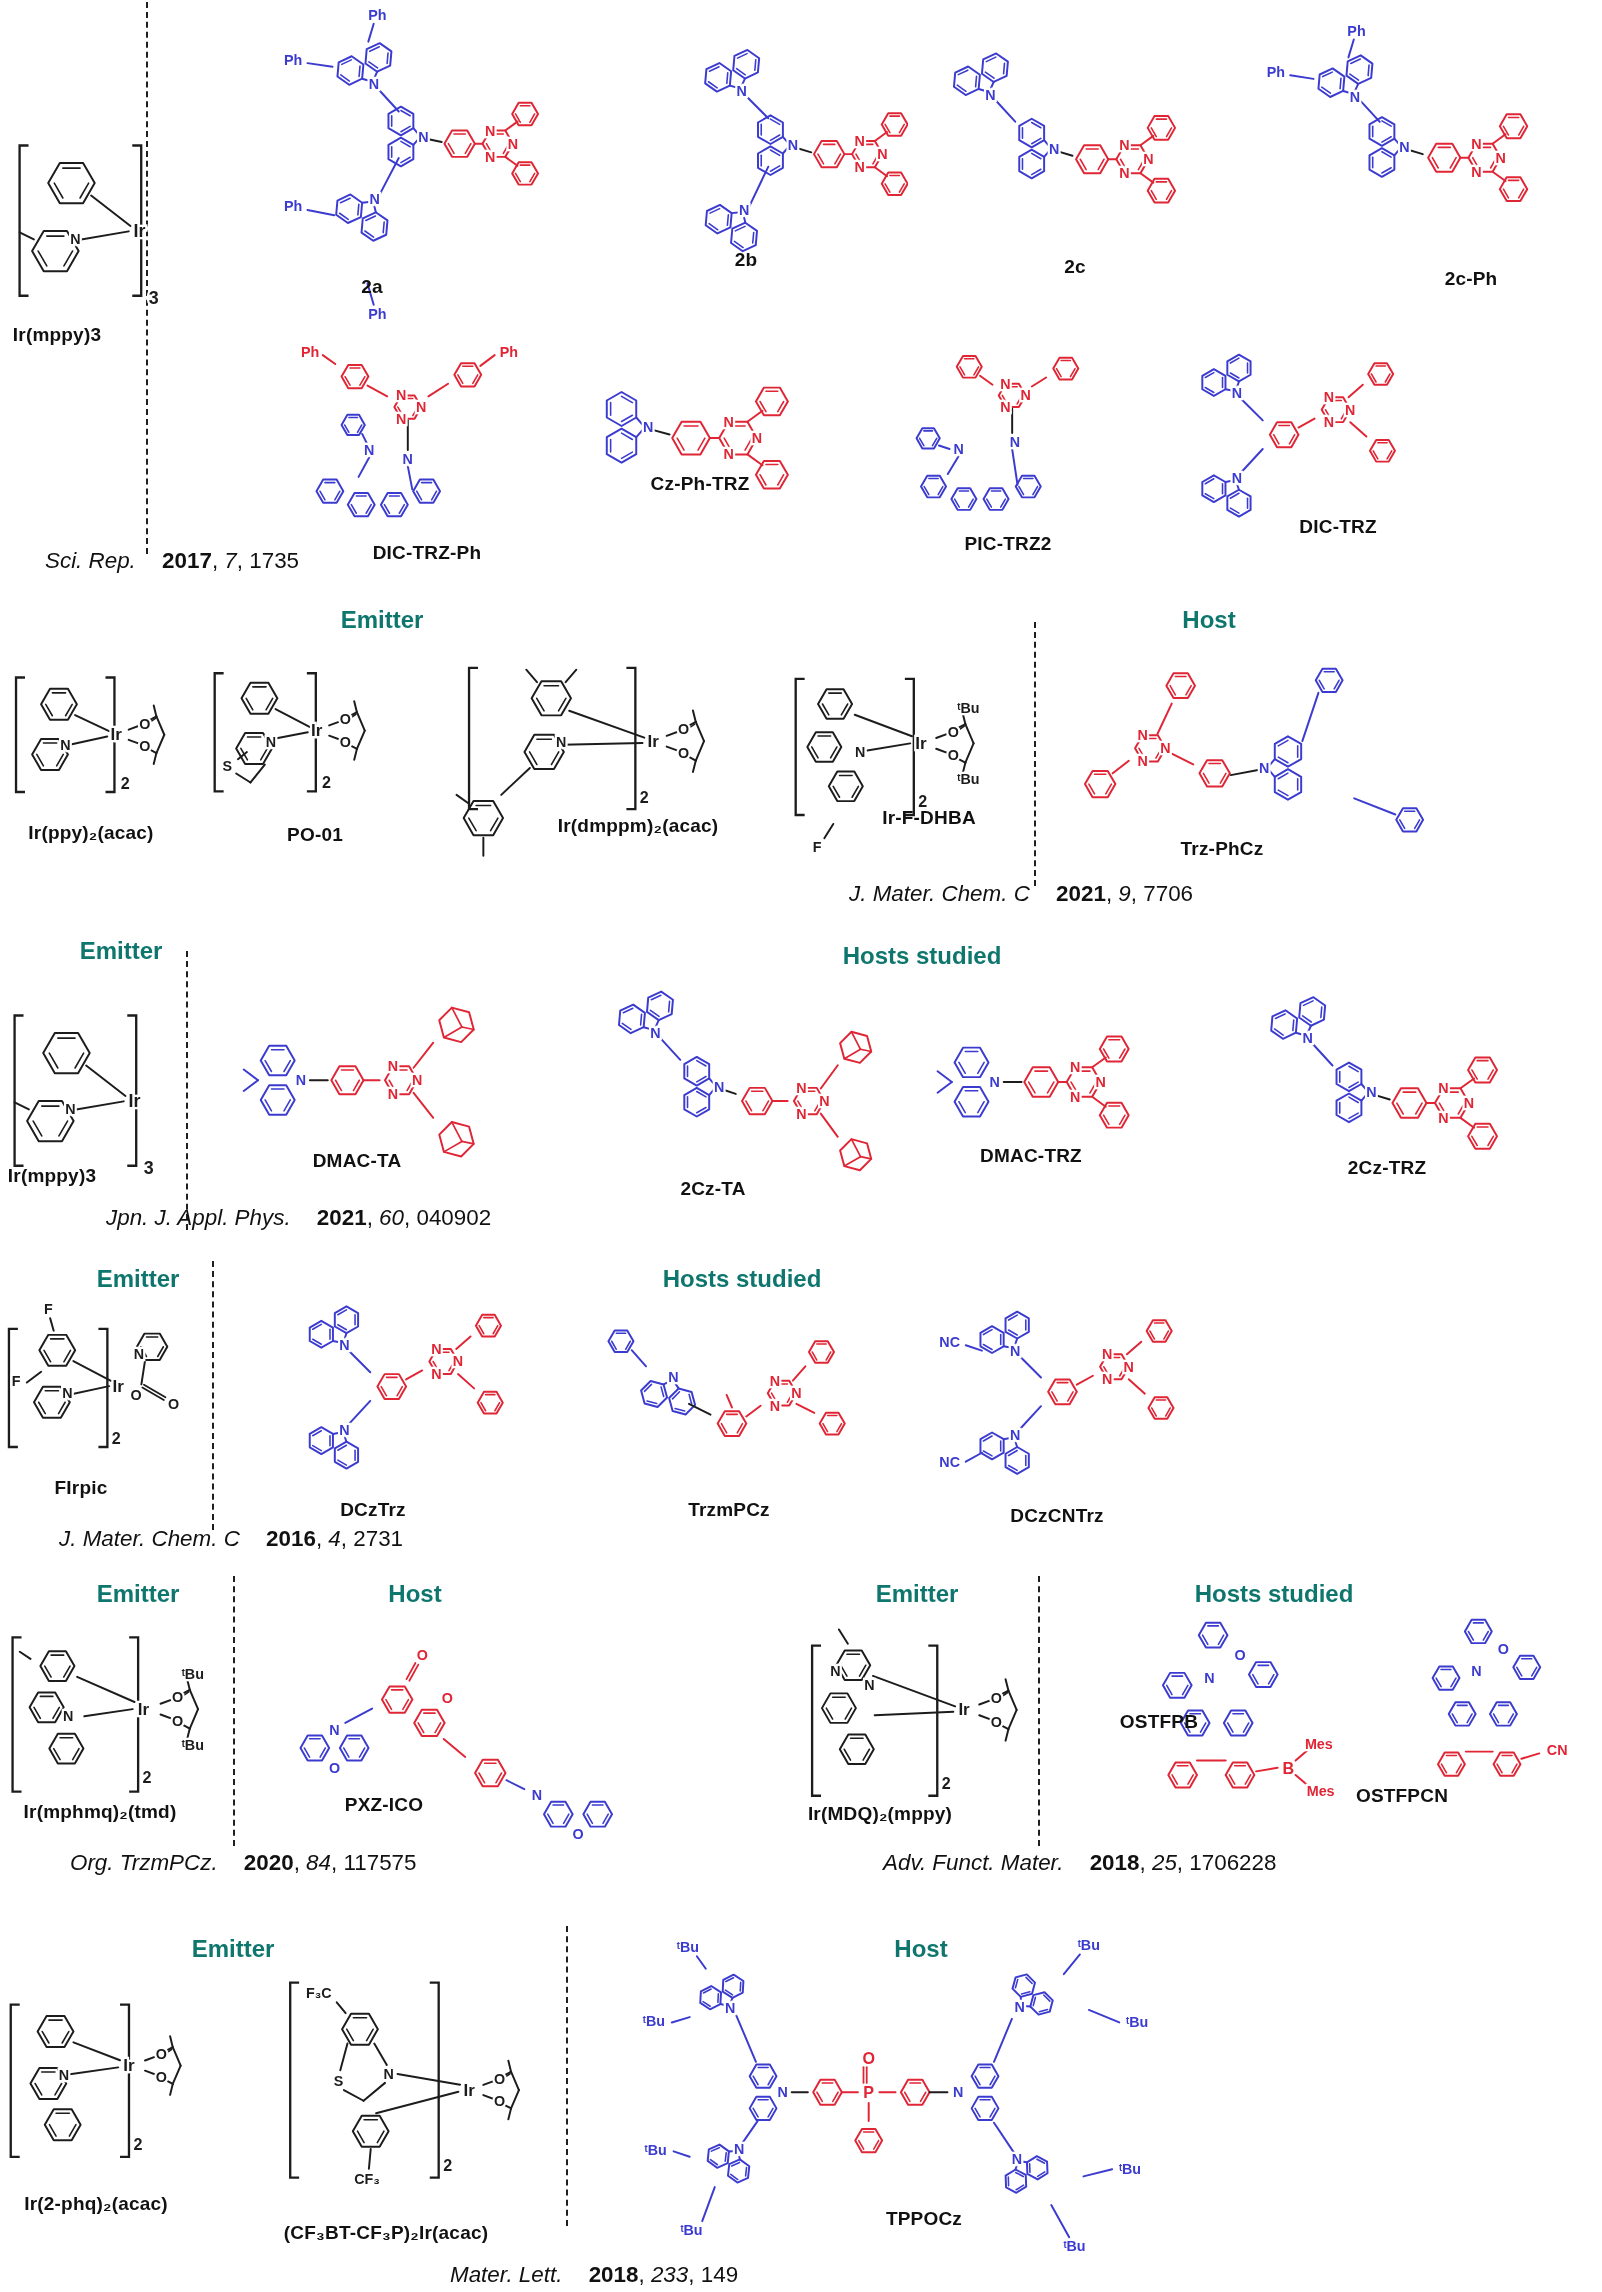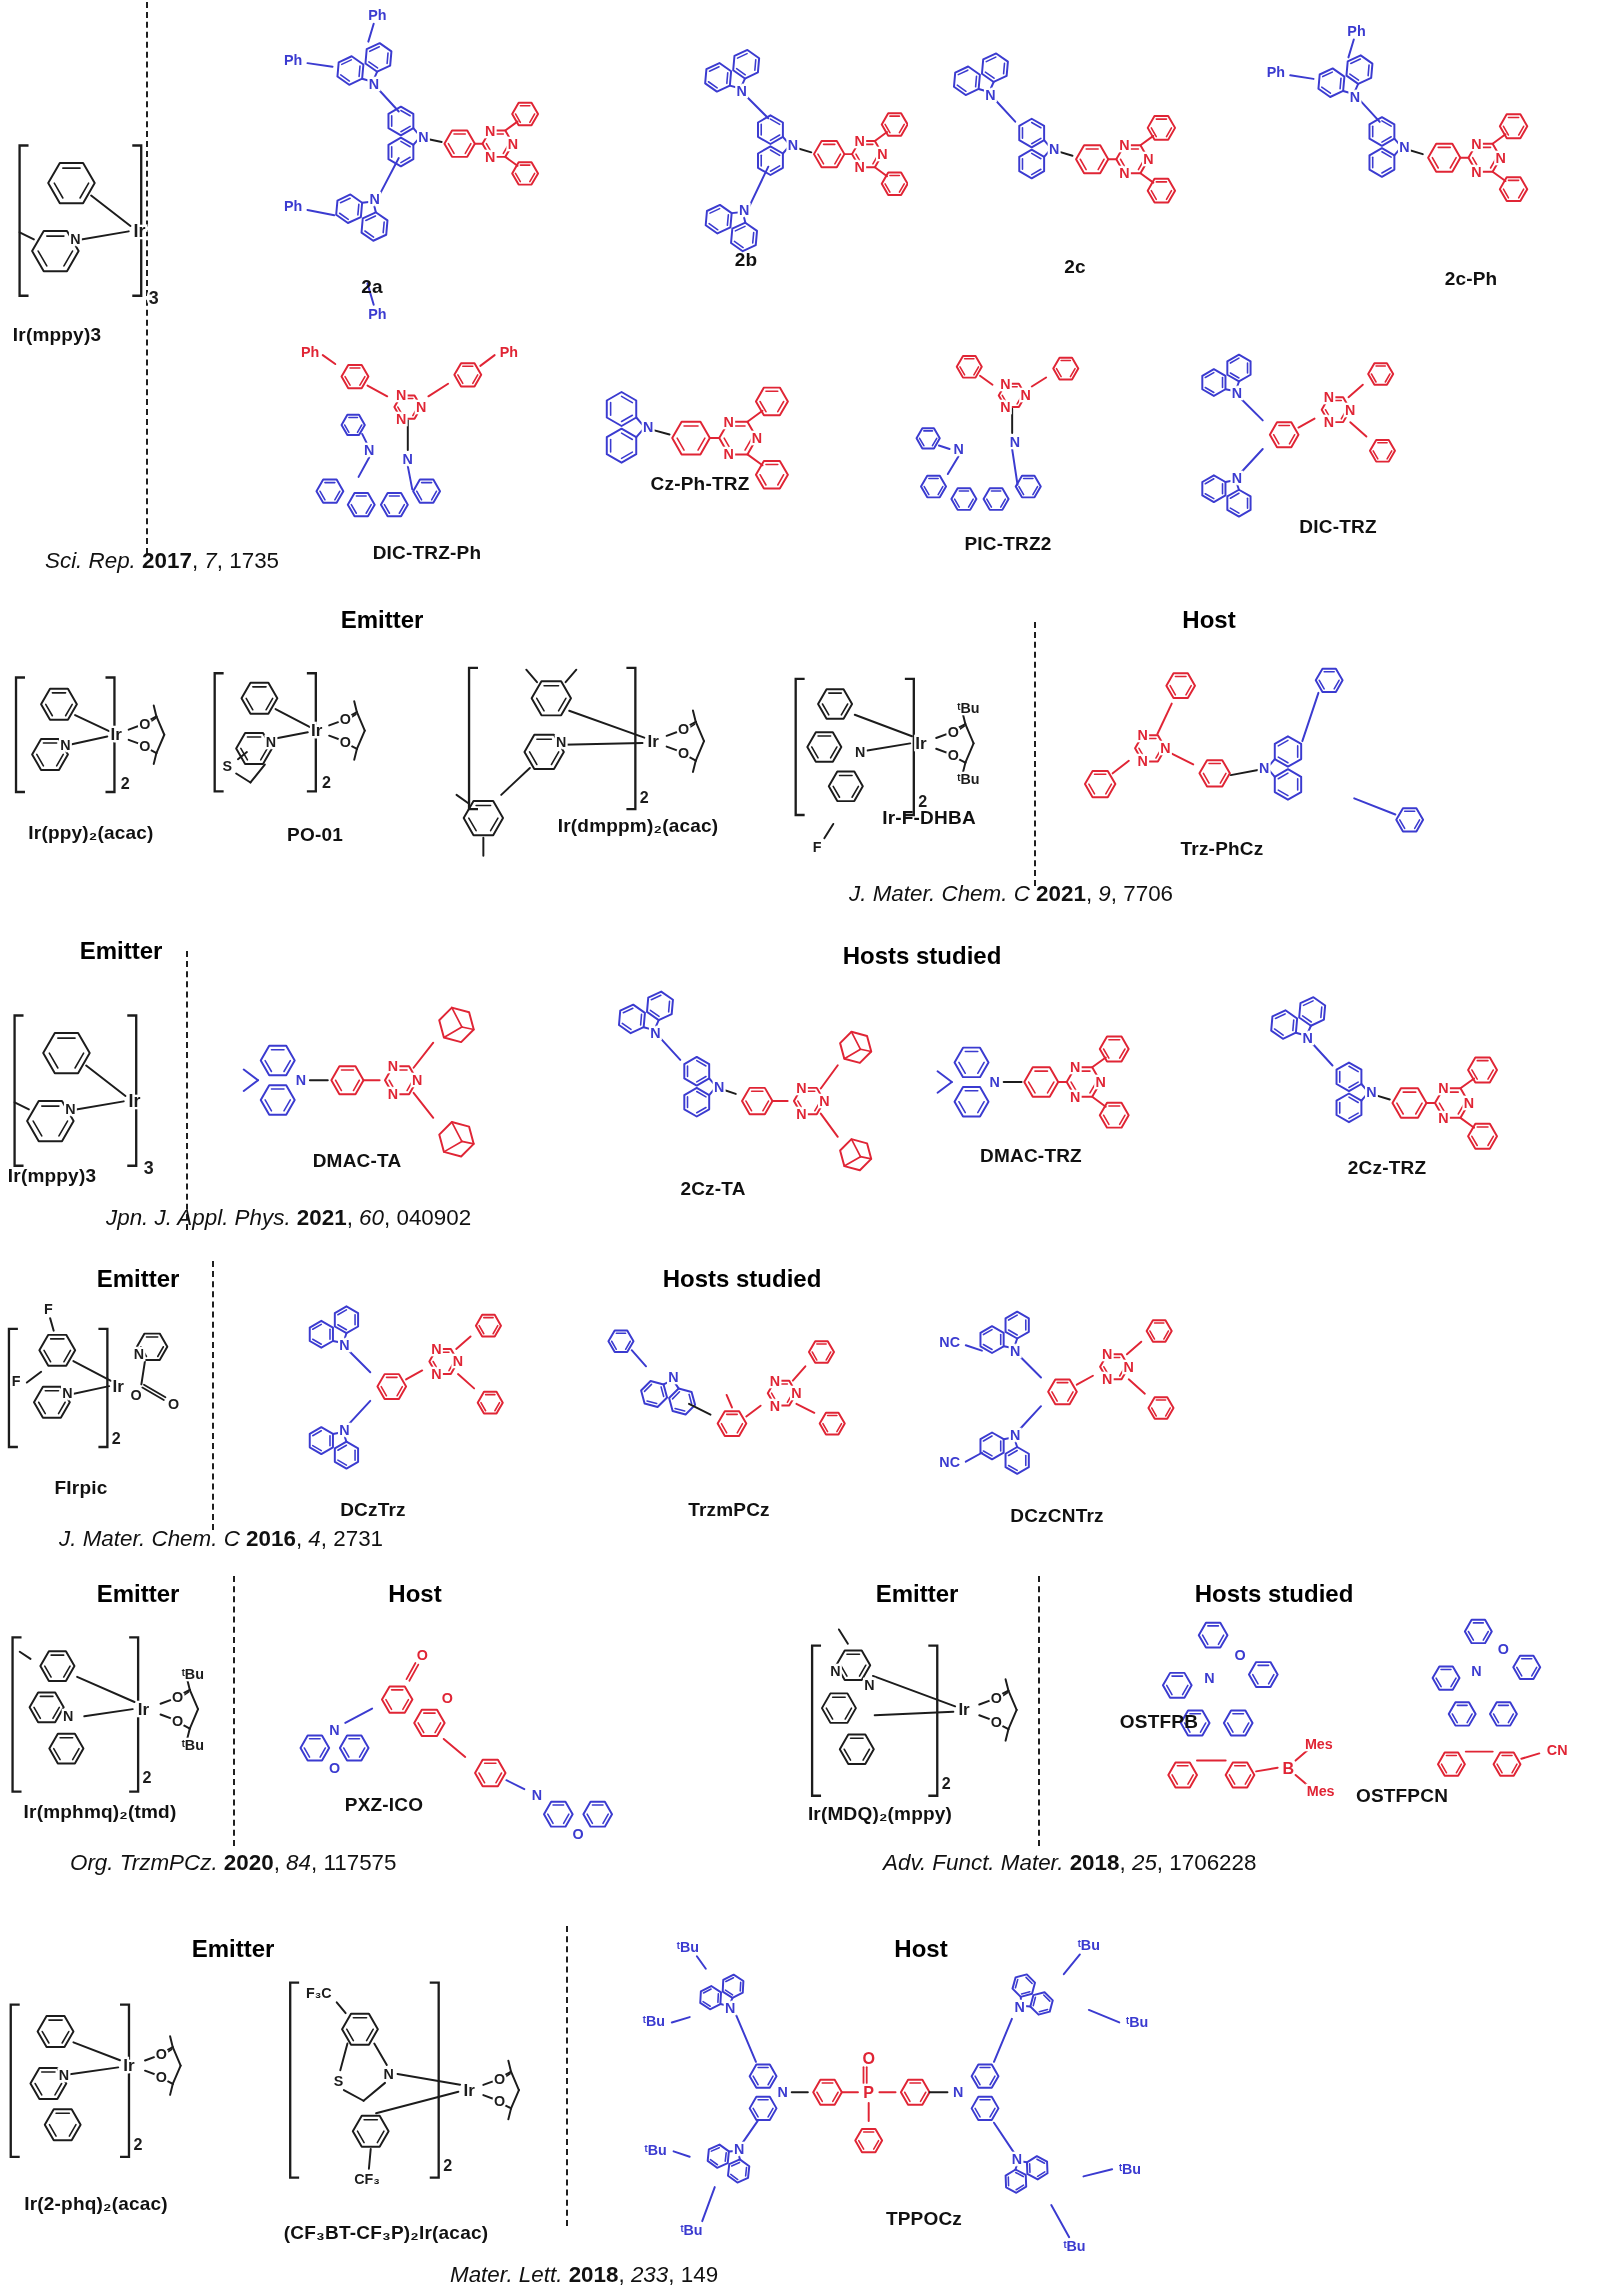--- a/index.html
+++ b/index.html
@@ -1,25 +1,25 @@
 <!DOCTYPE html>
 <html style="font-size:14.3px"><head>
 <meta charset="utf-8">
 <style>
   html,body{margin:0;padding:0;background:#fff;}
   body{font-family:"Liberation Sans",sans-serif;}
   #canvas{position:relative;width:1602px;height:2293px;background:#fff;overflow:hidden;}
   .mol{position:absolute;}
   .mol svg{display:block;}
   .mlabel{position:absolute;transform:translate(-50%,-50%);font-weight:700;font-size:19px;color:#111;white-space:nowrap;letter-spacing:0.2px;}
-  .shead{position:absolute;transform:translate(-50%,-50%);font-weight:700;font-size:24px;color:#000000;white-space:nowrap;}
+  .shead{position:absolute;transform:translate(-50%,-50%);font-weight:700;font-size:24px;color:#0f766e;white-space:nowrap;}
   .divider{position:absolute;width:0;border-left:2.7px dashed #1f1f1f;}
   .cite{position:absolute;font-size:22.4px;color:#111;white-space:nowrap;}
   .cite .cj{font-style:italic;}
-  .cite .cy{font-weight:700;}
+  .cite .cy{font-weight:700;margin-left:20px;}
   .cite .cv{font-style:italic;}
 </style>
 </head>
 <body>
 
 <div id="canvas">
     <div class="divider" style="left:146px;top:1.8px;height:552px"></div>
     <div class="divider" style="left:1034px;top:622px;height:264px"></div>
     <div class="divider" style="left:186px;top:951px;height:279px"></div>
     <div class="divider" style="left:212px;top:1261px;height:269px"></div>

